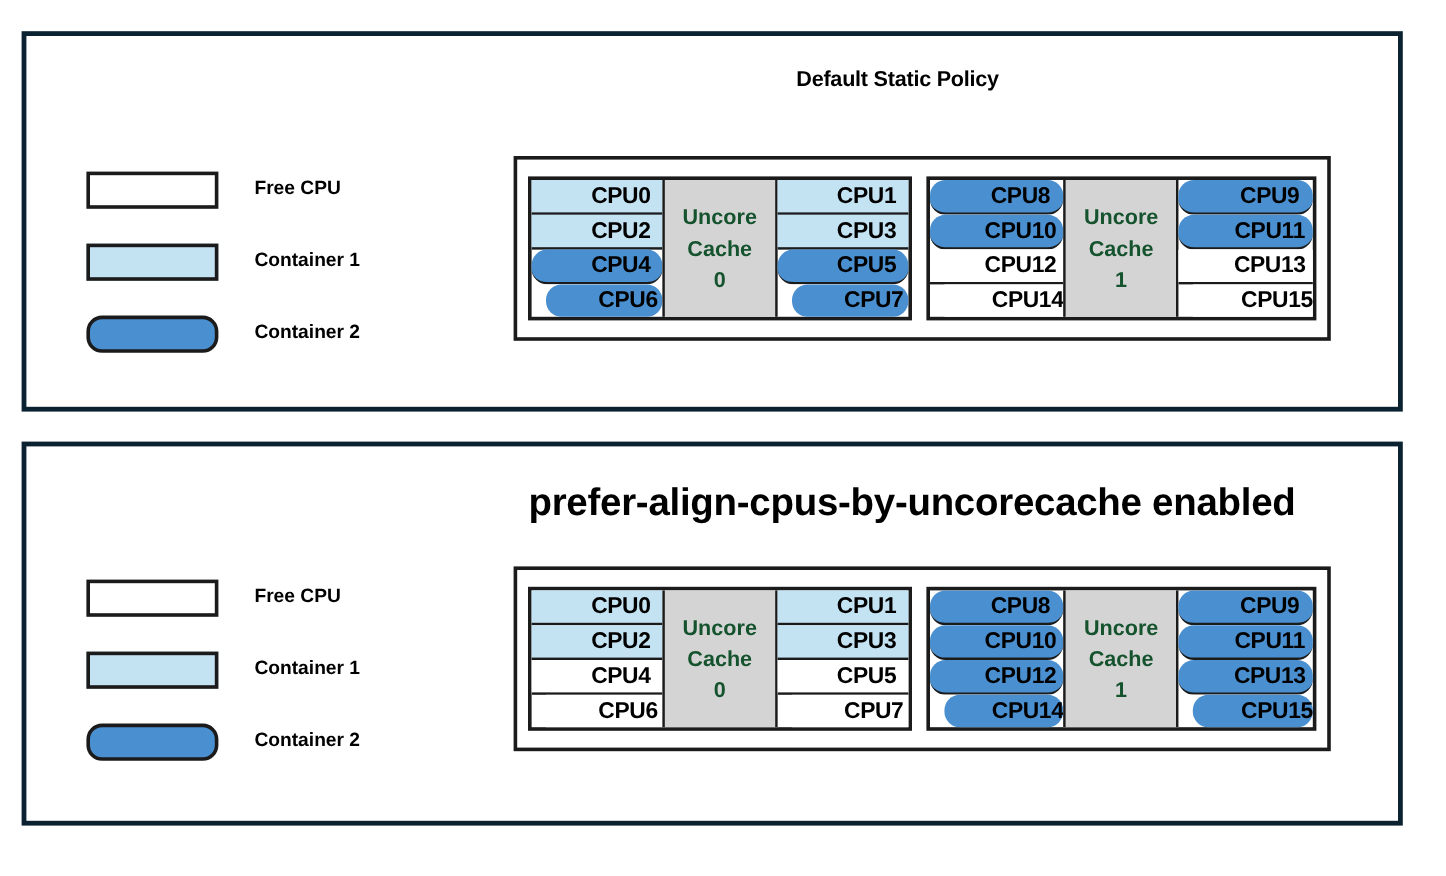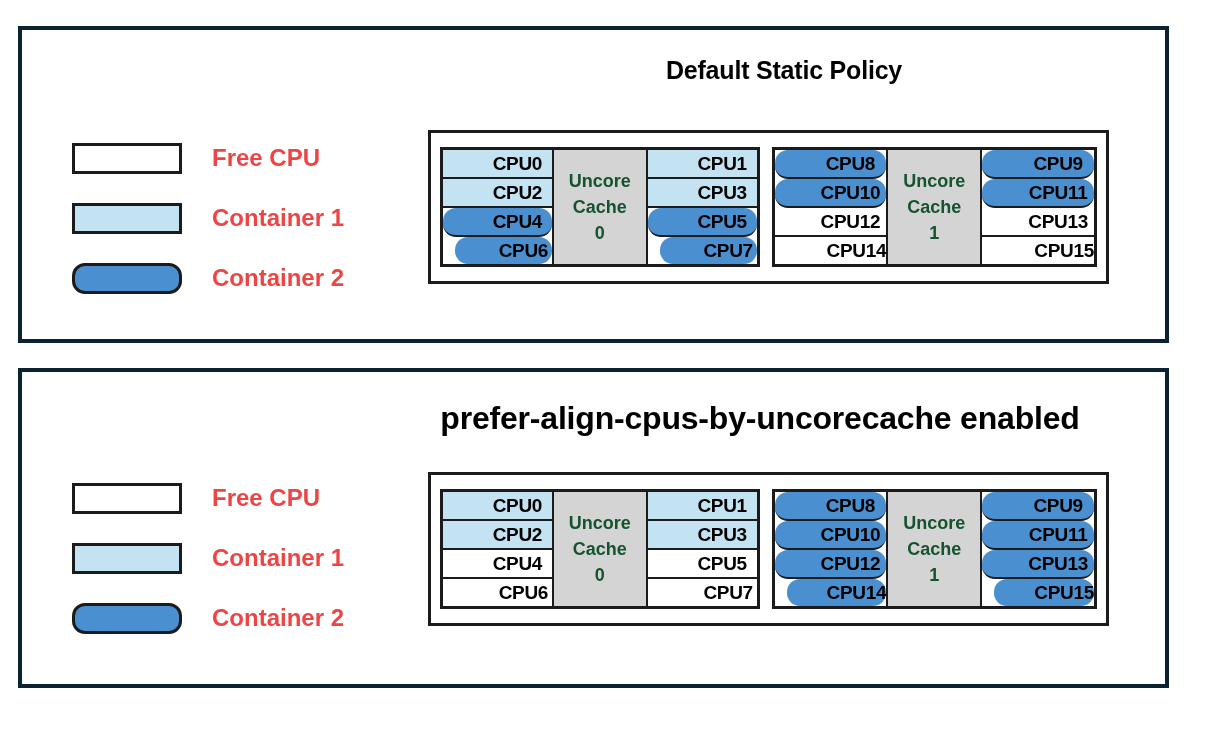--- a/index.html
+++ b/index.html
@@ -29,23 +29,23 @@
   .panel-title {
     position: absolute;
     text-align: center;
     font-weight: bold;
     color: #000000;
     white-space: nowrap;
     letter-spacing: -0.2px;
   }
   #title-top {
     top: 56px;
-    left: 434px;
+    left: 398px;
     width: 700px;
-    font-size: 25px;
+    font-size: 18px;
   }
   #title-bottom {
     top: 400px;
     left: 410px;
     width: 700px;
     font-size: 32px;
   }
 
   
   .legend {
@@ -63,23 +63,23 @@
   }
   .legend-swatch {
     width: 110px;
     height: 31px;
     border: 3px solid #1b1b1b;
     box-sizing: border-box;
     flex: 0 0 auto;
   }
   .legend-label {
     margin-left: 30px;
-    font-size: 24px;
-    font-weight: bold;
-    color: #ef4444;
+    font-size: 16px;
+    font-weight: bold;
+    color: #000000;
     white-space: nowrap;
   }
 
   
   .diagram {
     position: absolute;
     left: 428px;
     width: 681px;
     height: 154px;
     border: 3px solid #1b1b1b;

